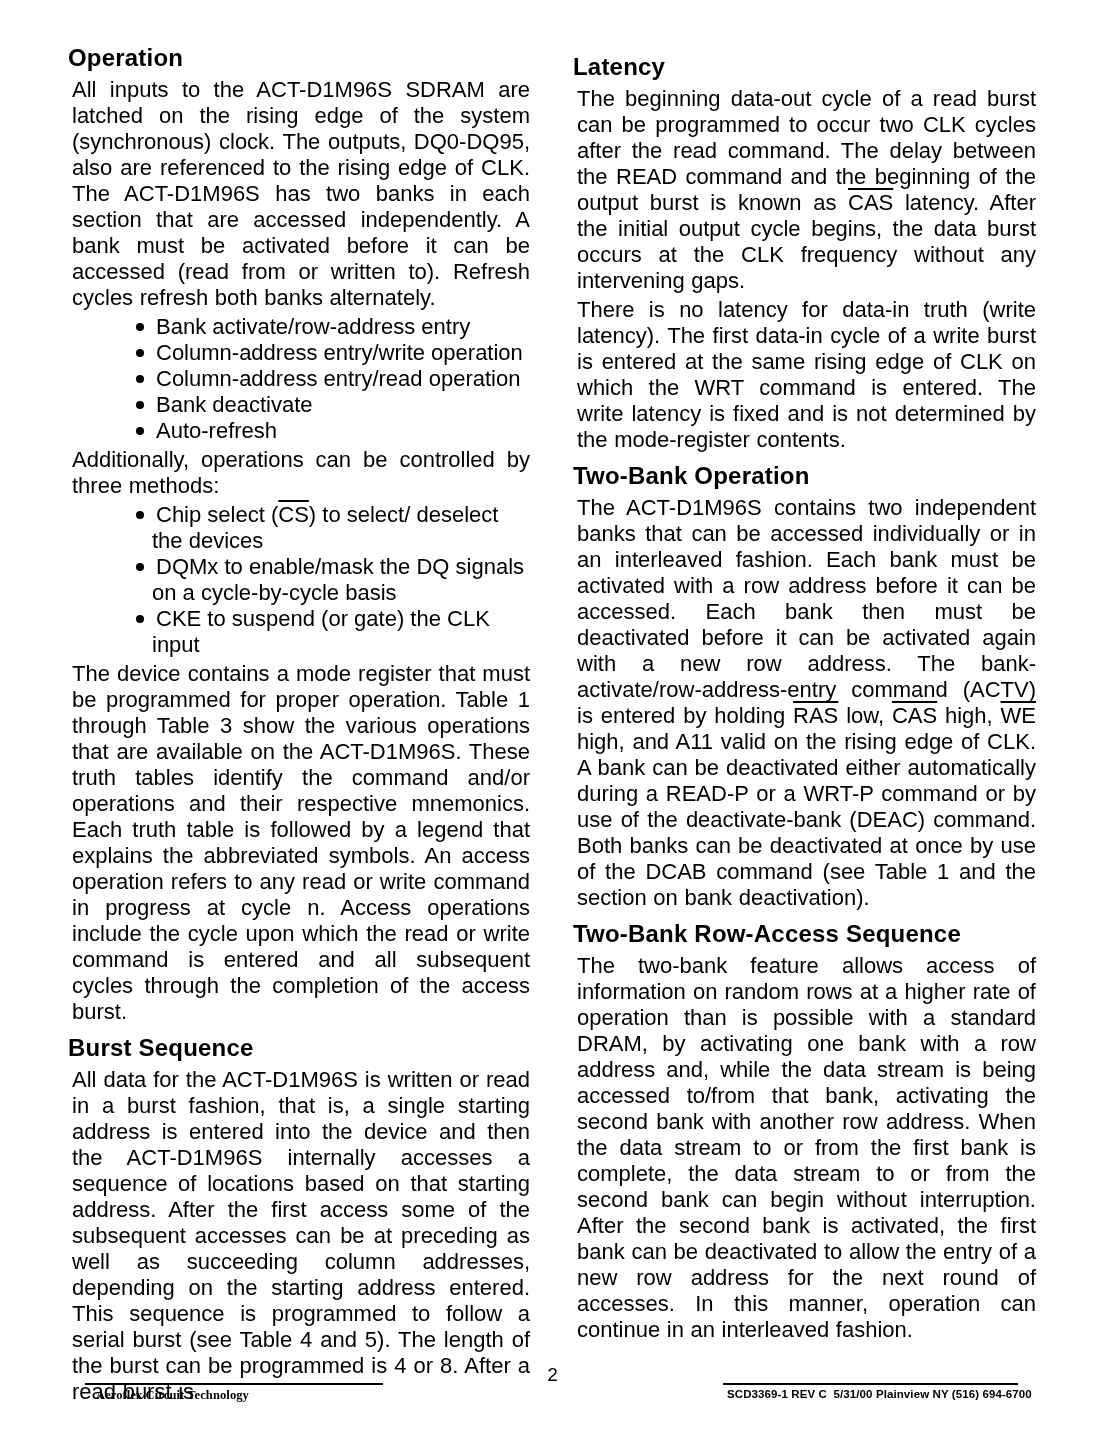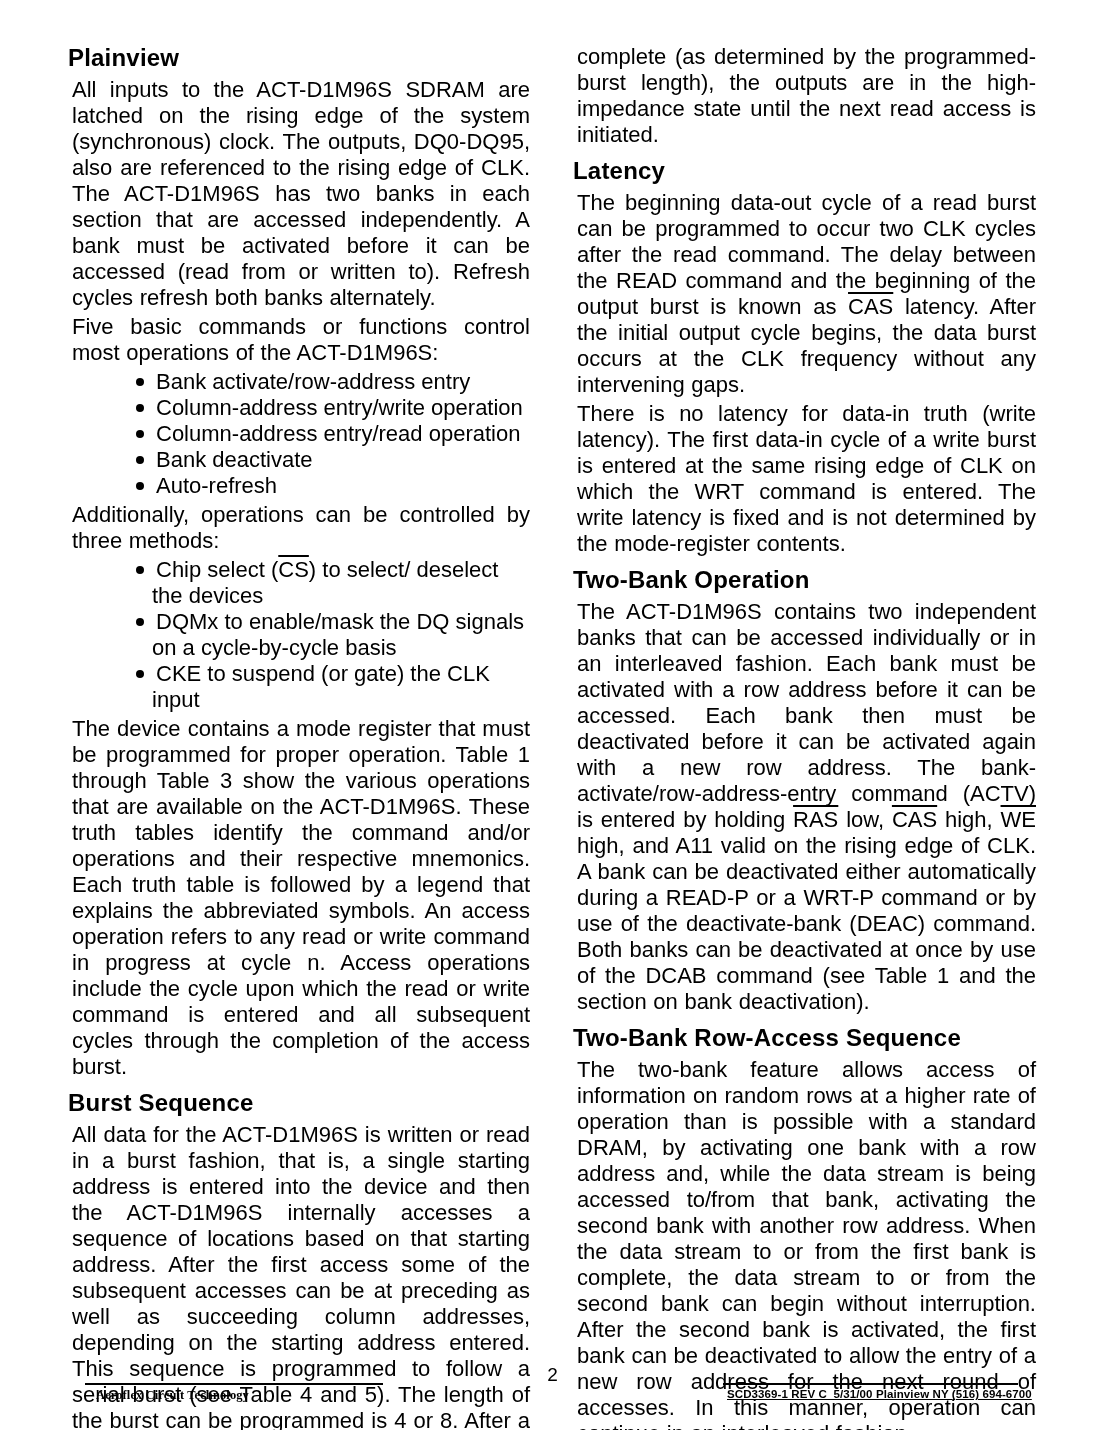--- a/index.html
+++ b/index.html
@@ -86,60 +86,57 @@
     font-family: Liberation Serif, serif;
   }
   .footer-docinfo {
     position: absolute;
     left: 727px;
     top: 1388px;
     font-size: 11.5px;
     font-weight: bold;
     white-space: pre;
     letter-spacing: 0.1px;
-    text-decoration: underline;
   }
   .page-number {
     position: absolute;
     left: 0;
     right: 0;
     top: 1364px;
     text-align: center;
     font-size: 19px;
   }
 </style>
 </head>
 <body>
 
 <div class="page">
 
   <div class="col col-left">
-    <h2 class="first">Plainview</h2>
+    <h2 class="first">Operation</h2>
     <p>All inputs to the ACT-D1M96S SDRAM are latched on the rising edge of the system (synchronous) clock. The outputs, DQ0-DQ95, also are referenced to the rising edge of CLK. The ACT-D1M96S has two banks in each section that are accessed independently. A bank must be activated before it can be accessed (read from or written to). Refresh cycles refresh both banks alternately.</p>
-    <p>Five basic commands or functions control most operations of the ACT-D1M96S:</p>
     <ul>
       <li>Bank activate/row-address entry</li>
       <li>Column-address entry/write operation</li>
       <li>Column-address entry/read operation</li>
       <li>Bank deactivate</li>
       <li>Auto-refresh</li>
     </ul>
     <p>Additionally, operations can be controlled by three methods:</p>
     <ul>
       <li>Chip select (<span class="ov">CS</span>) to select/ deselect the devices</li>
       <li>DQMx to enable/mask the DQ signals on a cycle-by-cycle basis</li>
       <li>CKE to suspend (or gate) the CLK input</li>
     </ul>
     <p>The device contains a mode register that must be programmed for proper operation. Table 1 through Table 3 show the various operations that are available on the ACT-D1M96S. These truth tables identify the command and/or operations and their respective mnemonics. Each truth table is followed by a legend that explains the abbreviated symbols. An access operation refers to any read or write command in progress at cycle n. Access operations include the cycle upon which the read or write command is entered and all subsequent cycles through the completion of the access burst.</p>
     <h2>Burst Sequence</h2>
     <p>All data for the ACT-D1M96S is written or read in a burst fashion, that is, a single starting address is entered into the device and then the ACT-D1M96S internally accesses a sequence of locations based on that starting address. After the first access some of the subsequent accesses can be at preceding as well as succeeding column addresses, depending on the starting address entered. This sequence is programmed to follow a serial burst (see Table 4 and 5). The length of the burst can be programmed is 4 or 8. After a read burst is</p>
   </div>
 
   <div class="col col-right">
-    <p>complete (as determined by the programmed-burst length), the outputs are in the high-impedance state until the next read access is initiated.</p>
     <h2>Latency</h2>
     <p>The beginning data-out cycle of a read burst can be programmed to occur two CLK cycles after the read command. The delay between the READ command and the beginning of the output burst is known as <span class="ov">CAS</span> latency. After the initial output cycle begins, the data burst occurs at the CLK frequency without any intervening gaps.</p>
     <p>There is no latency for data-in truth (write latency). The first data-in cycle of a write burst is entered at the same rising edge of CLK on which the WRT command is entered. The write latency is fixed and is not determined by the mode-register contents.</p>
     <h2>Two-Bank Operation</h2>
     <p>The ACT-D1M96S contains two independent banks that can be accessed individually or in an interleaved fashion. Each bank must be activated with a row address before it can be accessed. Each bank then must be deactivated before it can be activated again with a new row address. The bank-activate/row-address-entry command (ACTV) is entered by holding <span class="ov">RAS</span> low, <span class="ov">CAS</span> high, <span class="ov">WE</span> high, and A11 valid on the rising edge of CLK. A bank can be deactivated either automatically during a READ-P or a WRT-P command or by use of the deactivate-bank (DEAC) command. Both banks can be deactivated at once by use of the DCAB command (see Table 1 and the section on bank deactivation).</p>
     <h2>Two-Bank Row-Access Sequence</h2>
     <p>The two-bank feature allows access of information on random rows at a higher rate of operation than is possible with a standard DRAM, by activating one bank with a row address and, while the data stream is being accessed to/from that bank, activating the second bank with another row address. When the data stream to or from the first bank is complete, the data stream to or from the second bank can begin without interruption. After the second bank is activated, the first bank can be deactivated to allow the entry of a new row address for the next round of accesses. In this manner, operation can continue in an interleaved fashion.</p>
   </div>
 
   <div class="footer-rule footer-rule-left"></div>

